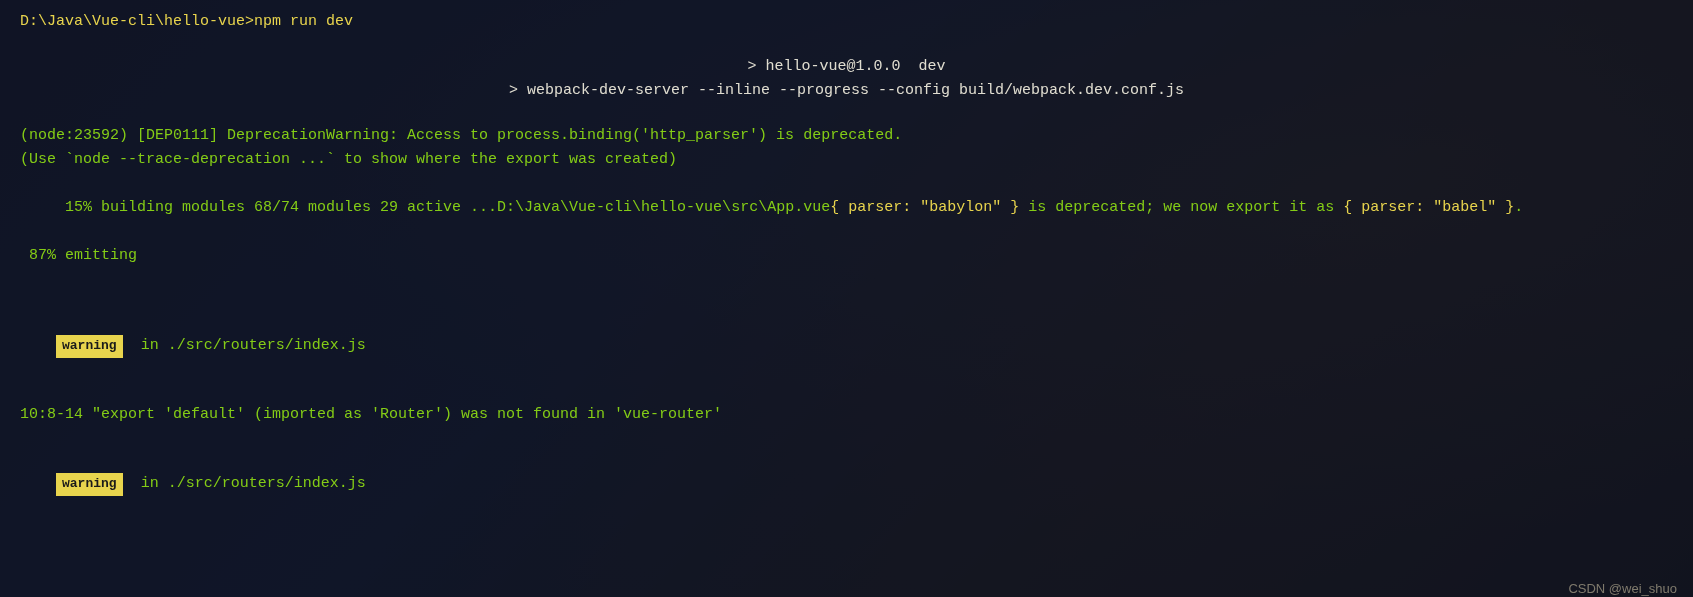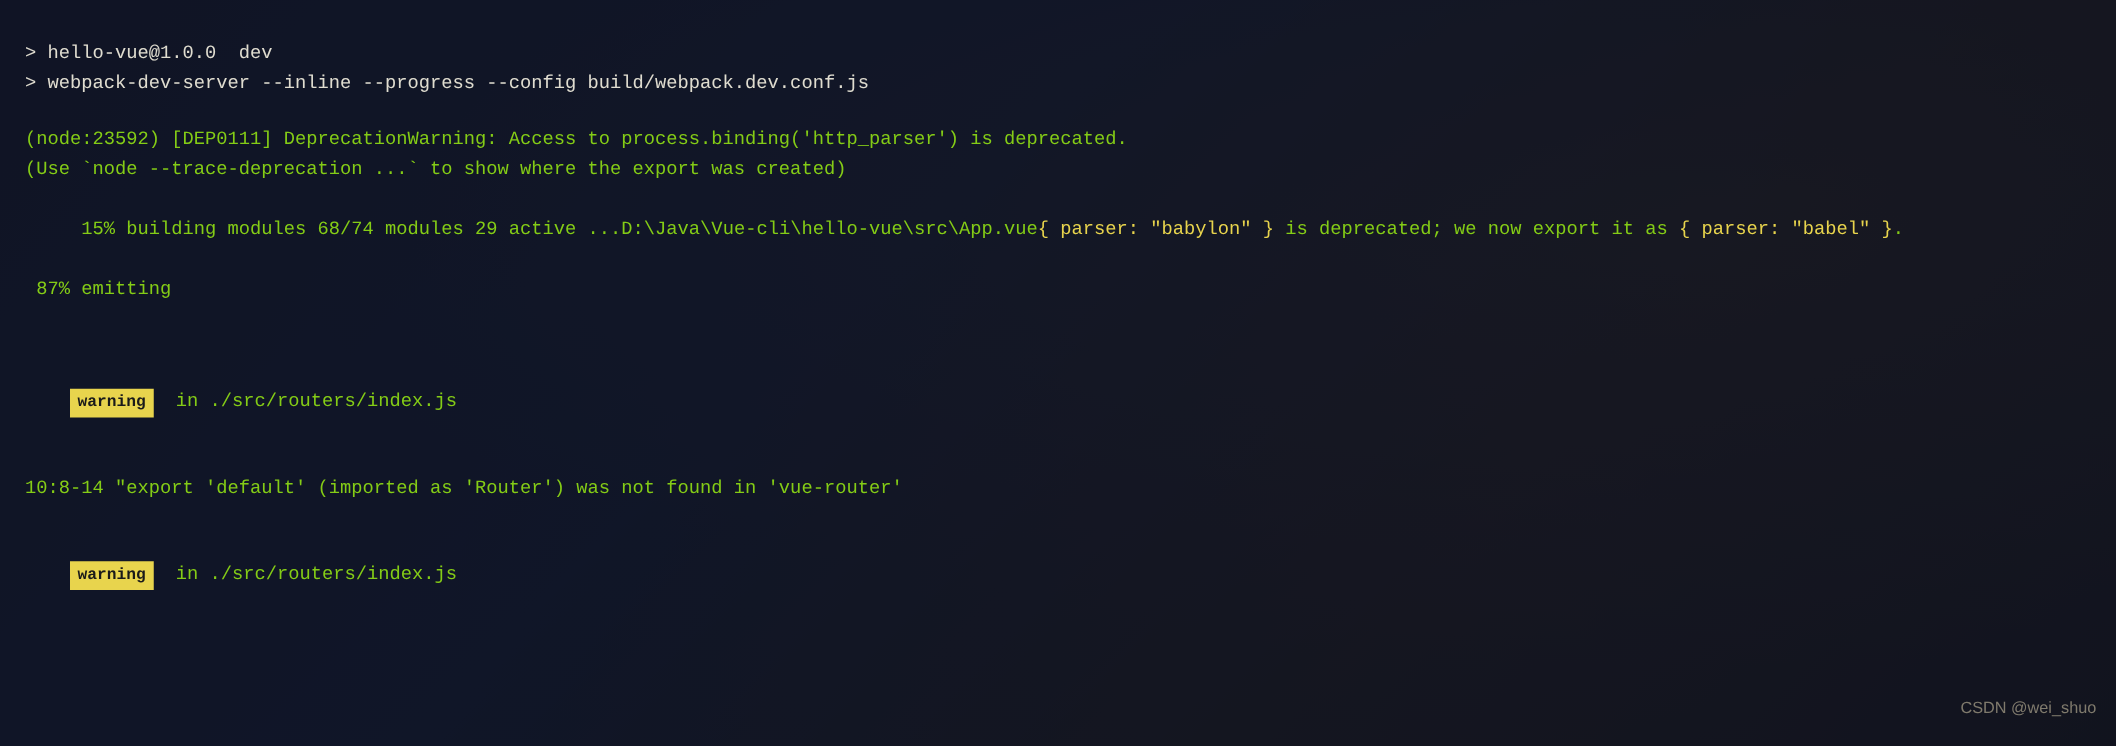--- a/index.html
+++ b/index.html
@@ -58,20 +58,21 @@
       white-space: pre;
       color: #d4c8a8;
     }
 
     .line-yellow {
       color: #e8d44d;
     }
 
     .line-white {
       color: #e0ddd0;
+      text-align: center;
     }
 
     .text-yellow {
       color: #e8d44d;
     }
 
     .text-orange {
       color: #e8a84d;
     }
 
@@ -100,36 +101,37 @@
     .empty-line {
       height: 1.4em;
     }
 
     @keyframes blink {
       50% { opacity: 0; }
     }
 
     .watermark {
       position: absolute;
-      bottom: 24px;
+      bottom: 1px;
       right: 16px;
       color: rgba(200, 190, 160, 0.6);
       font-family: Arial, sans-serif;
       font-size: 13px;
       z-index: 3;
     }
   </style>
 </head>
 <body>
 
 <div class="bg-image"></div>
 <div class="bg-overlay"></div>
 
 <div class="terminal">
 
+  <div class="line line-yellow">D:\Java\Vue-cli\hello-vue&gt;npm run dev</div>
 
   <div class="empty-line"></div>
 
   <div class="line line-white">&gt; hello-vue@1.0.0  dev</div>
   <div class="line line-white">&gt; webpack-dev-server --inline --progress --config build/webpack.dev.conf.js</div>
 
   <div class="empty-line"></div>
 
   <div class="line text-default">(node:23592) [DEP0111] DeprecationWarning: Access to process.binding('http_parser') is deprecated.</div>
   <div class="line text-default">(Use `node --trace-deprecation ...` to show where the export was created)</div>

